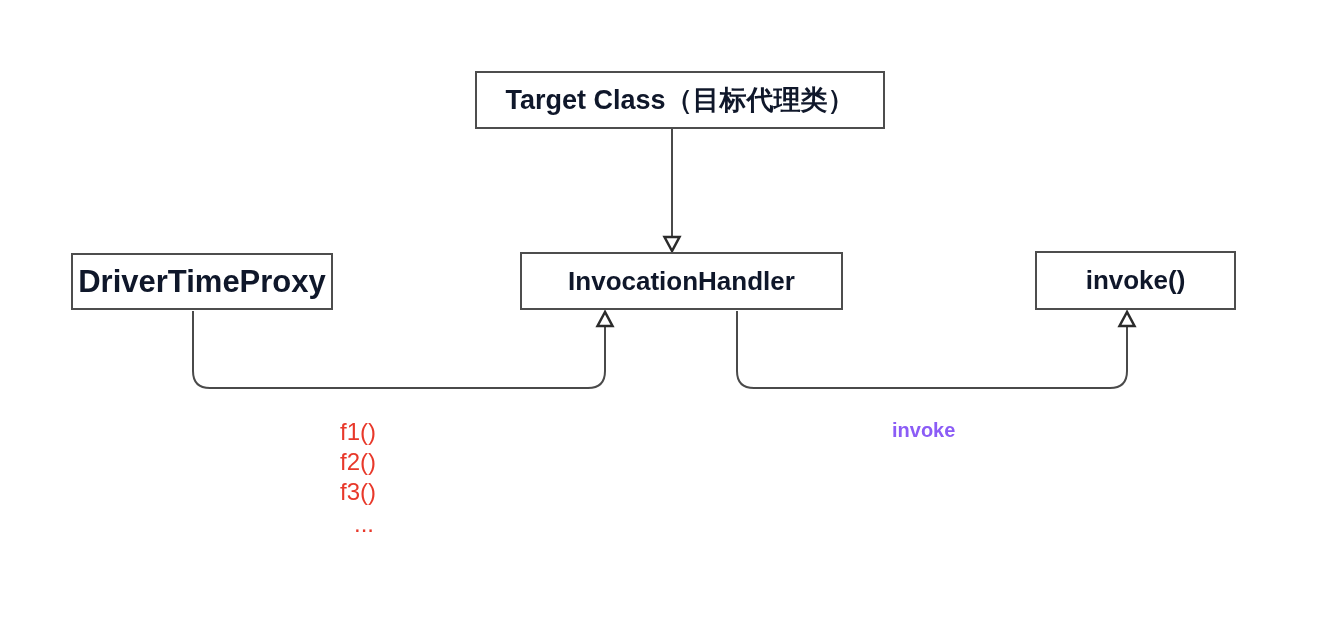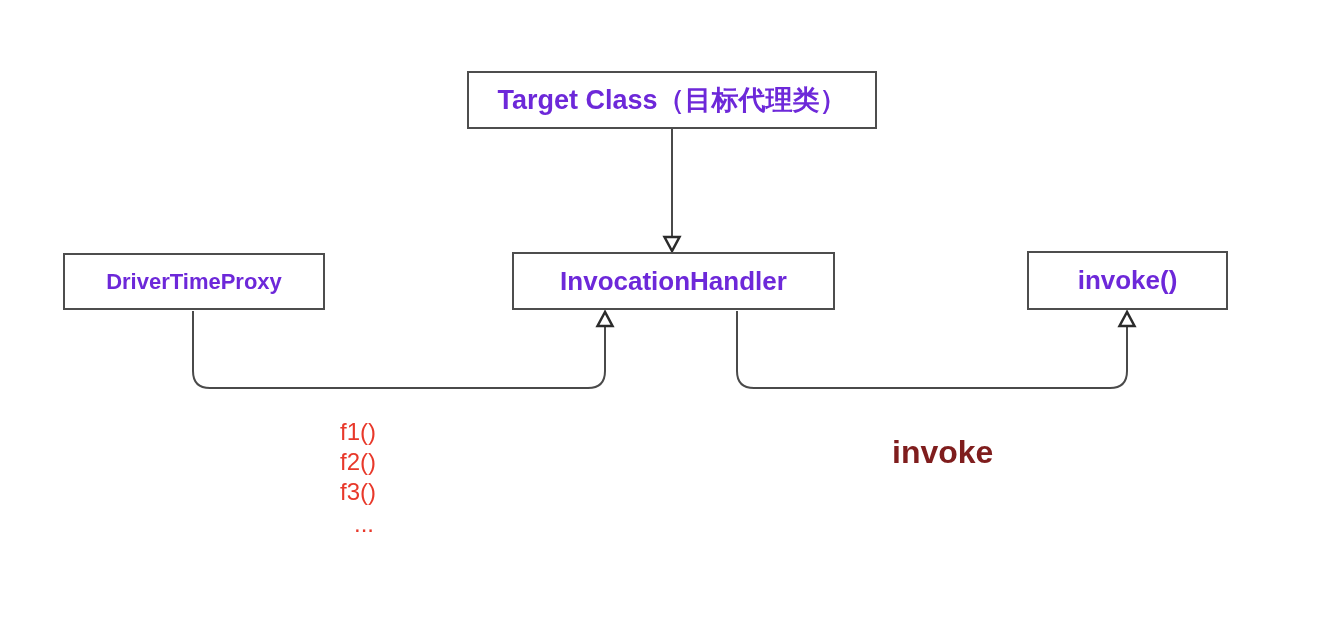--- a/index.html
+++ b/index.html
@@ -24,47 +24,48 @@
   }
   .node {
     position: absolute;
     box-sizing: border-box;
     border: 2px solid #4d4d4d;
     background: #ffffff;
     display: flex;
     align-items: center;
     justify-content: center;
     font-weight: bold;
-    color: #6d28d9;
+    color: #0f172a;
     white-space: nowrap;
+    margin-left: 8px;
   }
   .node-target      { left: 467px; top: 71px;  width: 410px; height: 58px; font-size: 27px; }
-  .node-proxy       { left: 63px;  top: 253px; width: 262px; height: 57px; font-size: 22px; }
+  .node-proxy       { left: 63px;  top: 253px; width: 262px; height: 57px; font-size: 31px; }
   .node-handler     { left: 512px; top: 252px; width: 323px; height: 58px; font-size: 26px; }
   .node-invoke      { left: 1027px;top: 251px; width: 201px; height: 59px; font-size: 26px; }
   .methods-label {
     position: absolute;
     left: 340px;
     top: 417px;
     color: #e8382a;
     font-weight: normal;
     font-size: 24px;
     line-height: 30px;
   }
   .methods-label .ellipsis-line {
     padding-left: 14px;
     line-height: 34px;
   }
   .invoke-label {
     position: absolute;
     left: 892px;
-    top: 437px;
-    color: #7f1d1d;
+    top: 415px;
+    color: #8b5cf6;
     font-weight: bold;
-    font-size: 32px;
+    font-size: 20px;
     line-height: 30px;
   }
 </style>
 </head>
 <body>
 
 <div class="canvas">
 
   <svg class="connector-layer" viewBox="0 0 1322 636" xmlns="http://www.w3.org/2000/svg">
 

